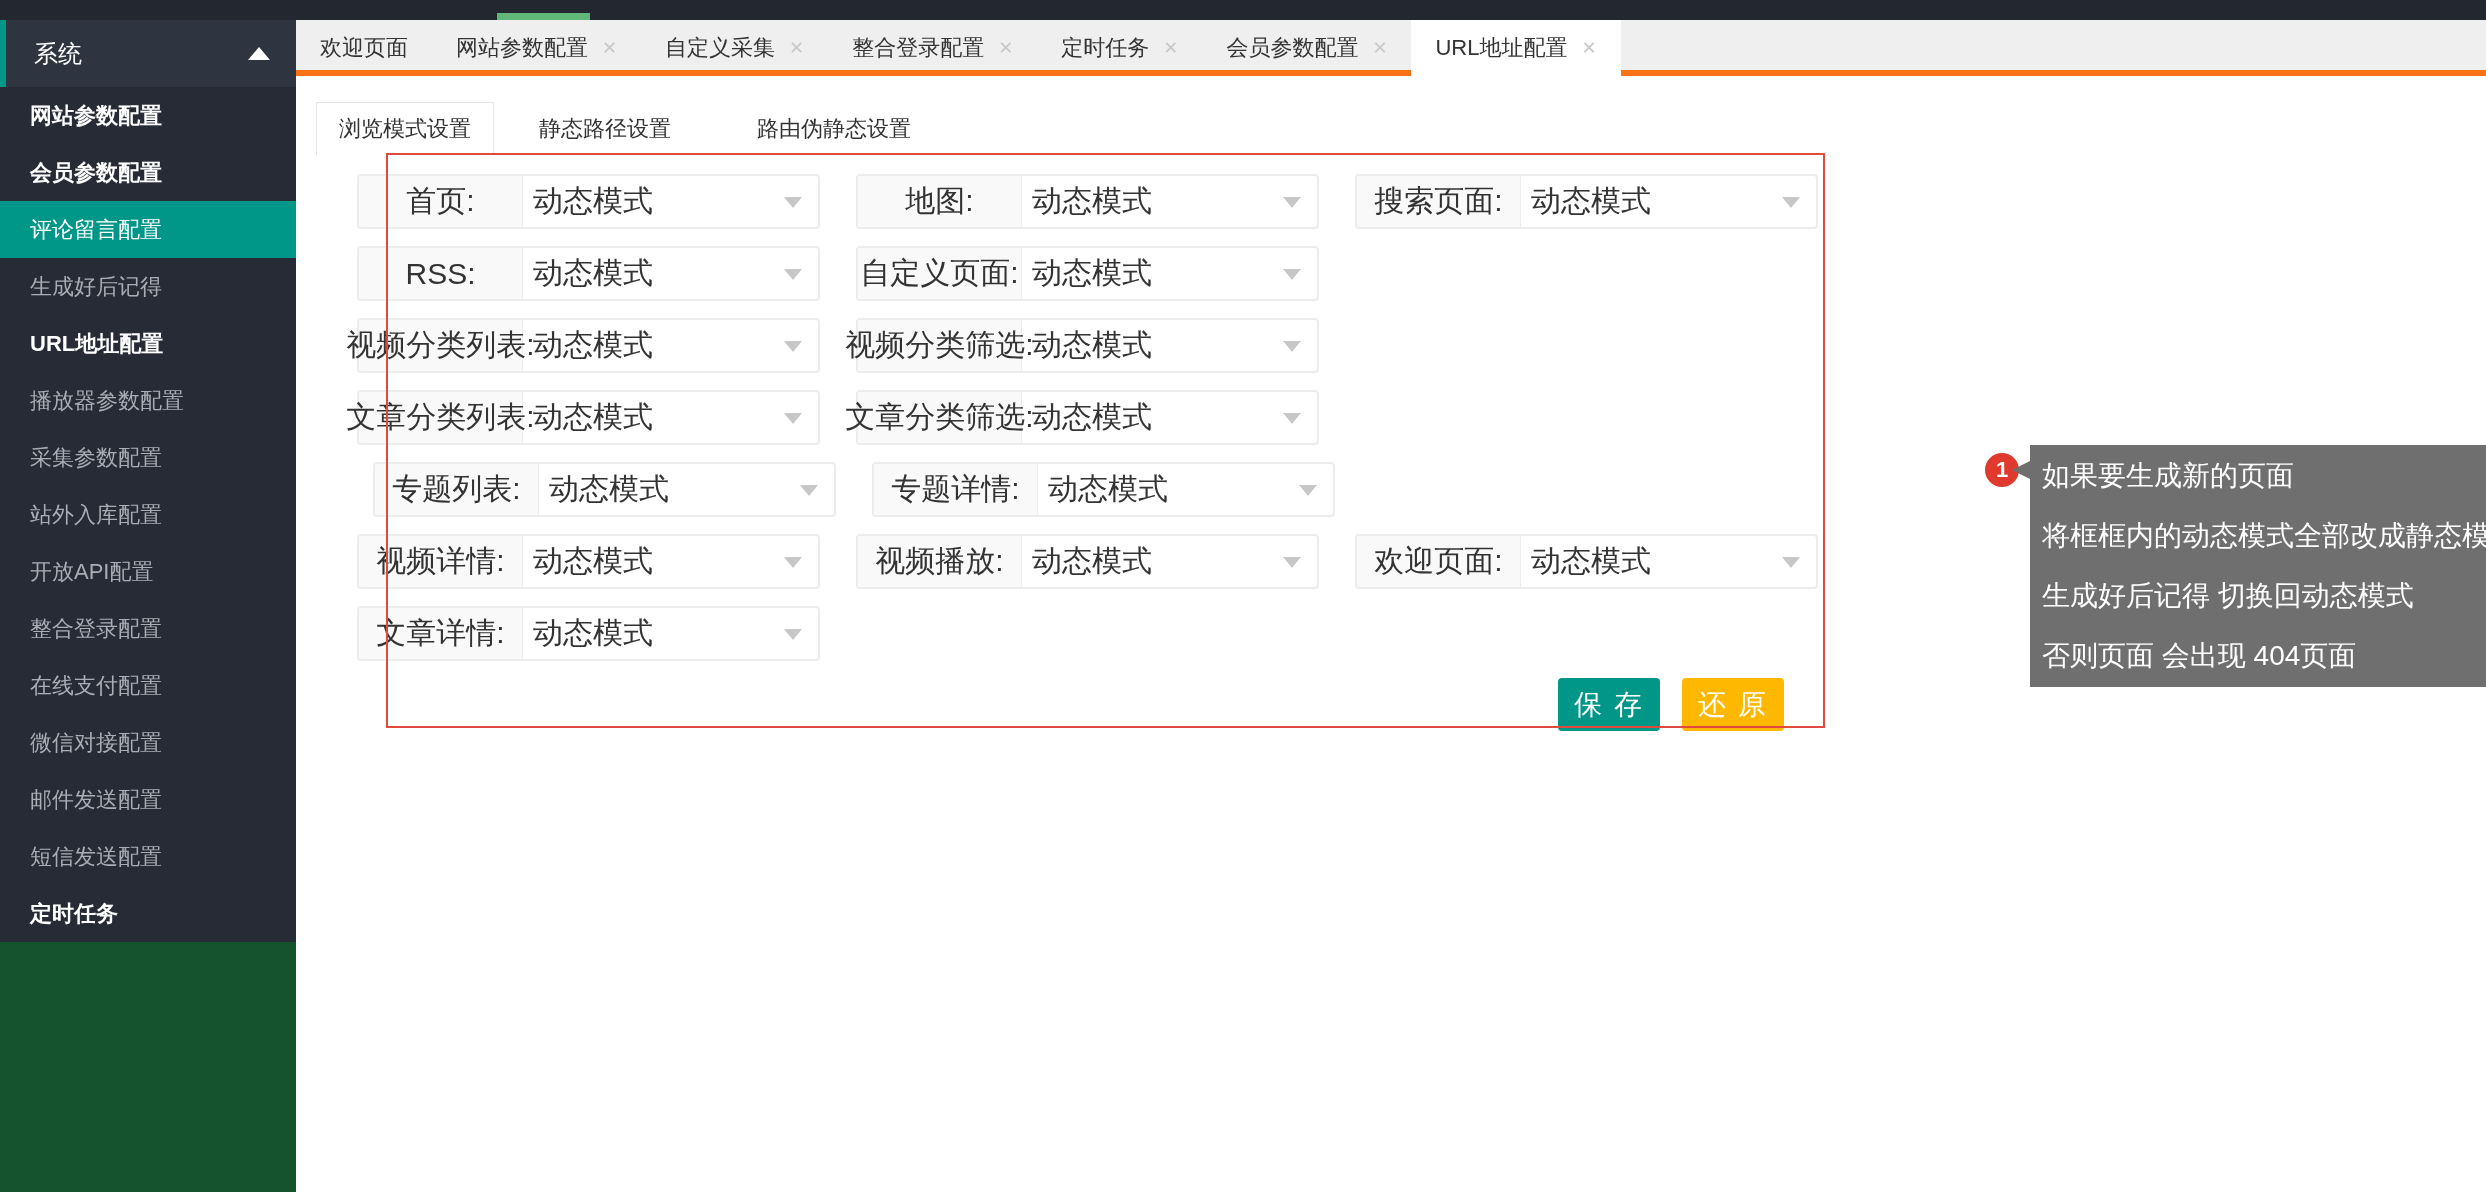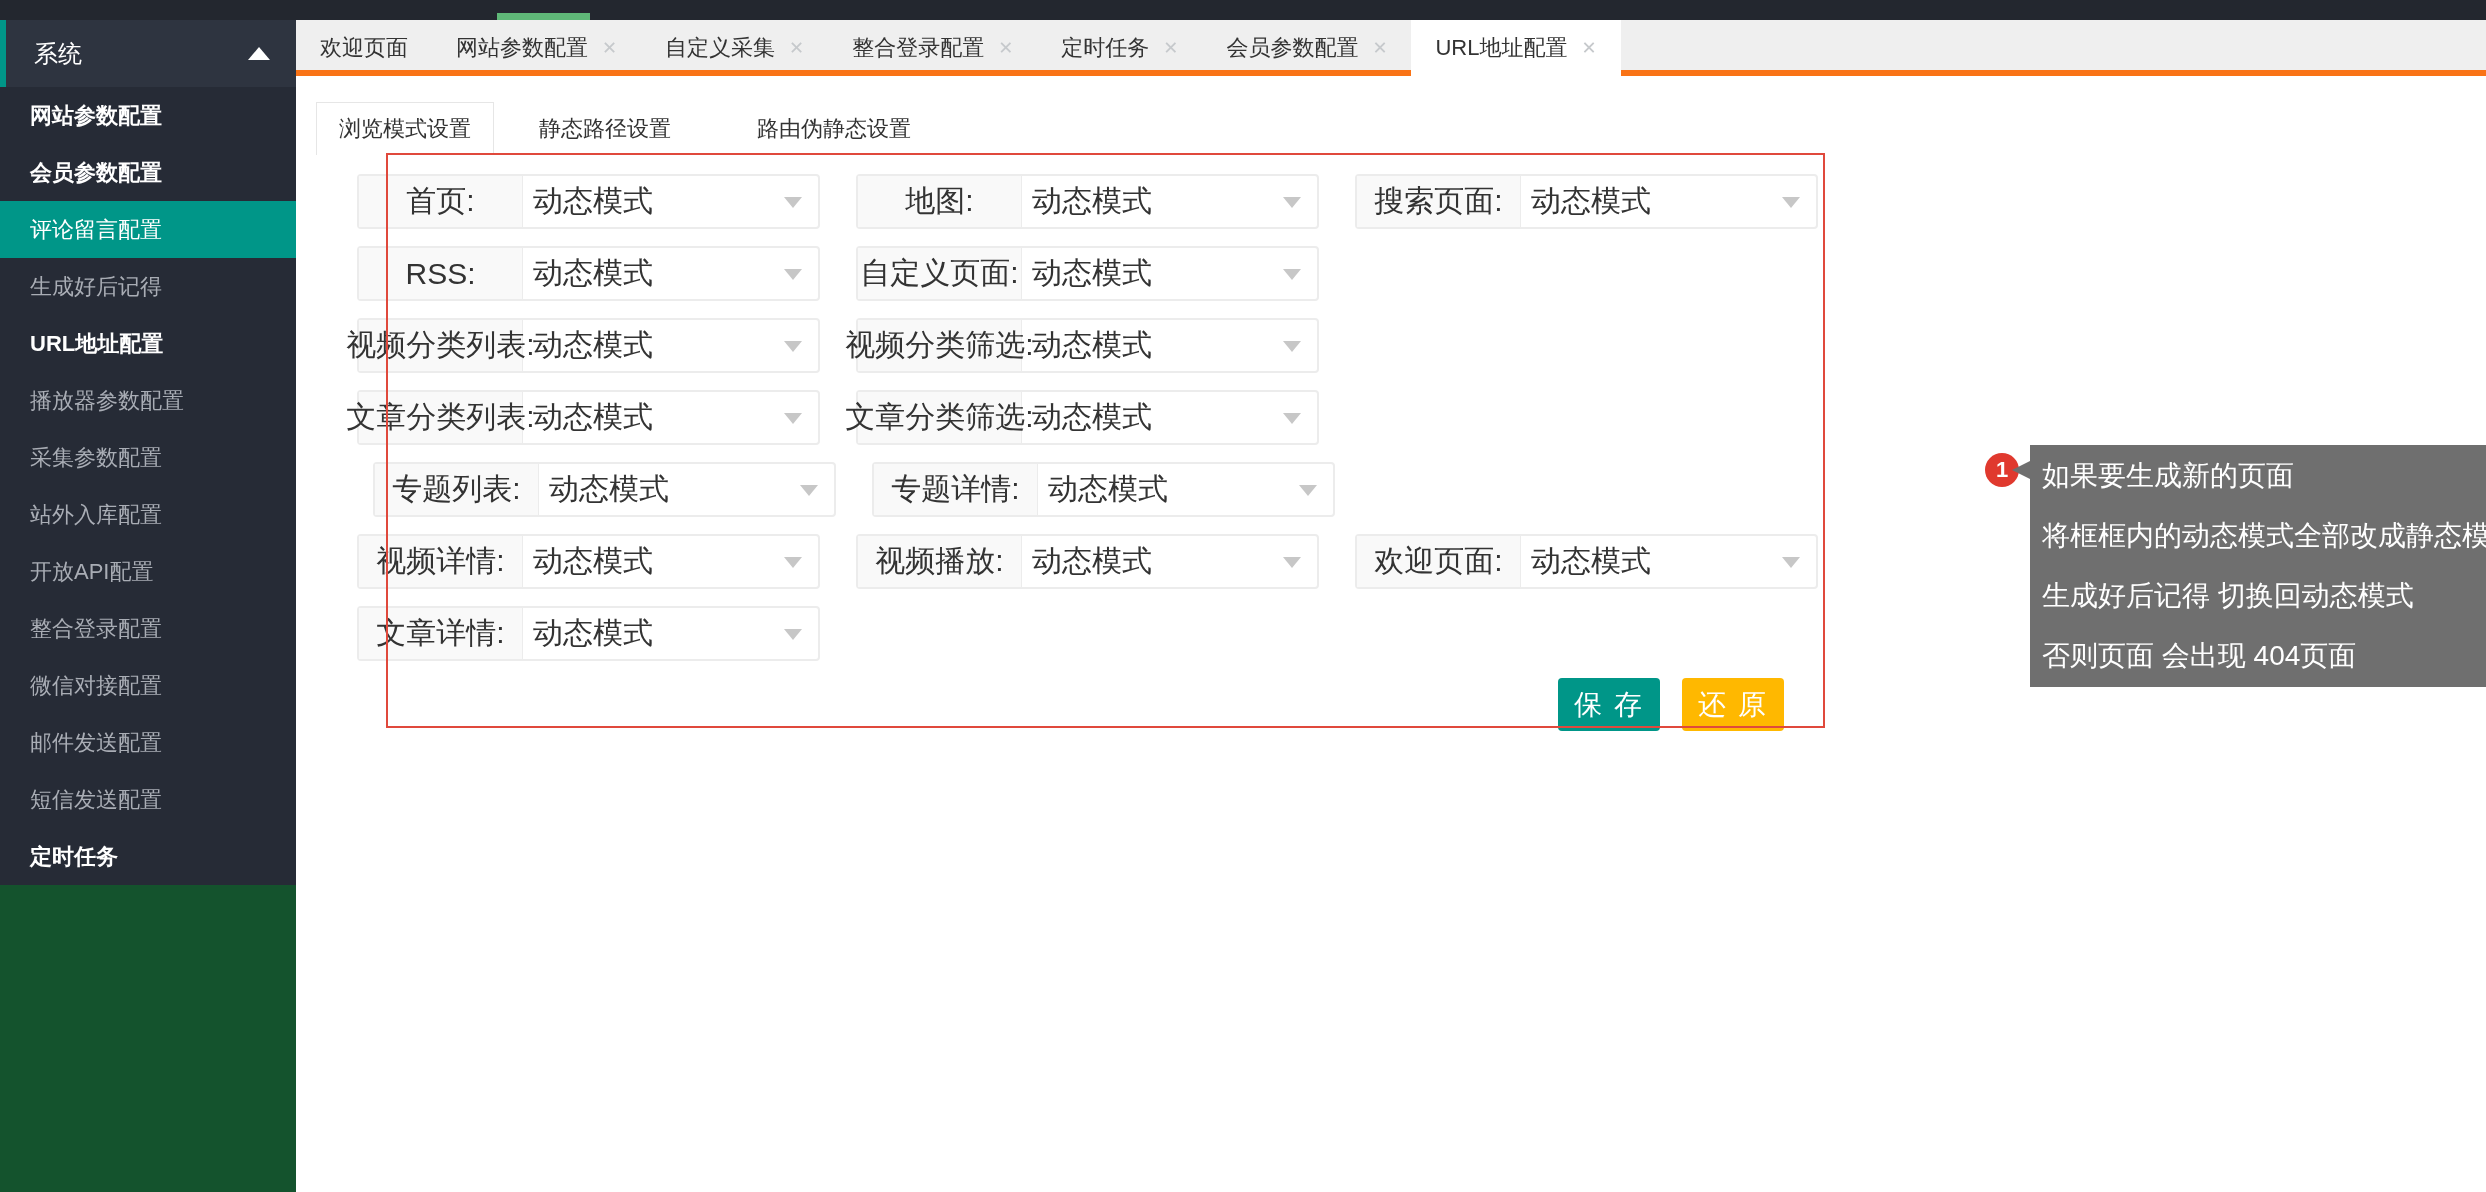--- a/index.html
+++ b/index.html
@@ -69,20 +69,21 @@
       <div class="side-item open">网站参数配置</div>
       <div class="side-item open">会员参数配置</div>
       <div class="side-item active">评论留言配置</div>
       <div class="side-item">生成好后记得</div>
       <div class="side-item open">URL地址配置</div>
       <div class="side-item">播放器参数配置</div>
       <div class="side-item">采集参数配置</div>
       <div class="side-item">站外入库配置</div>
       <div class="side-item">开放API配置</div>
       <div class="side-item">整合登录配置</div>
+      <div class="side-item">在线支付配置</div>
       <div class="side-item">微信对接配置</div>
       <div class="side-item">邮件发送配置</div>
       <div class="side-item">短信发送配置</div>
       <div class="side-item open">定时任务</div>
     </nav>
   </aside>
 
   <main class="main">
 
     <div class="tabstrip">

